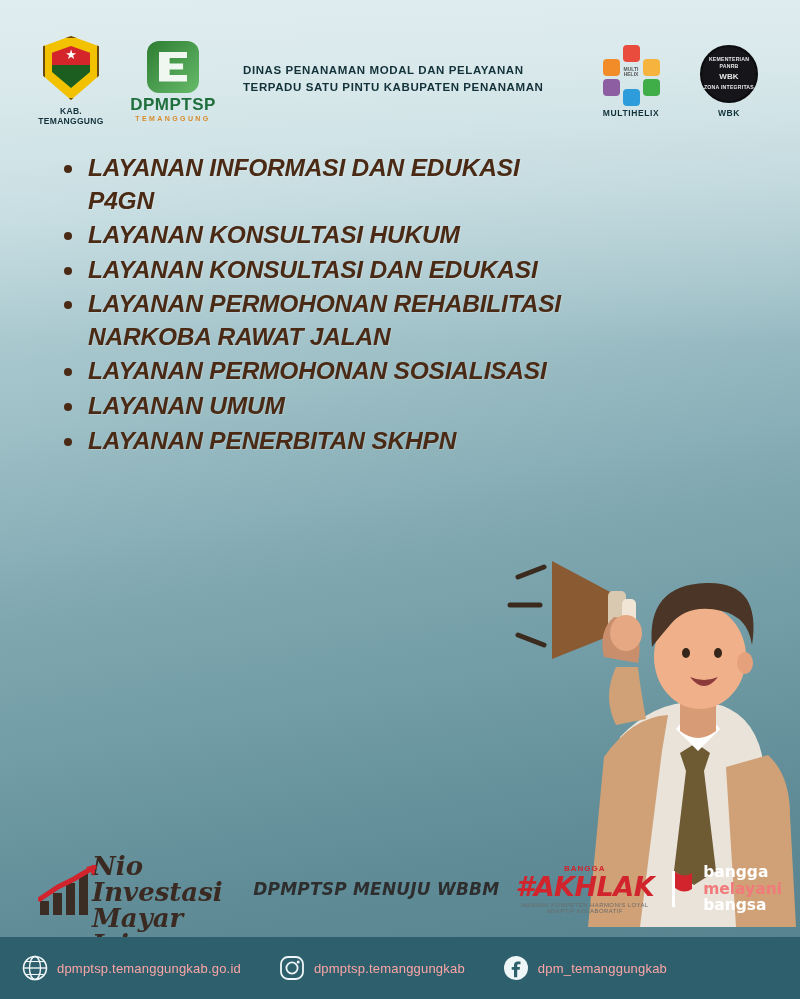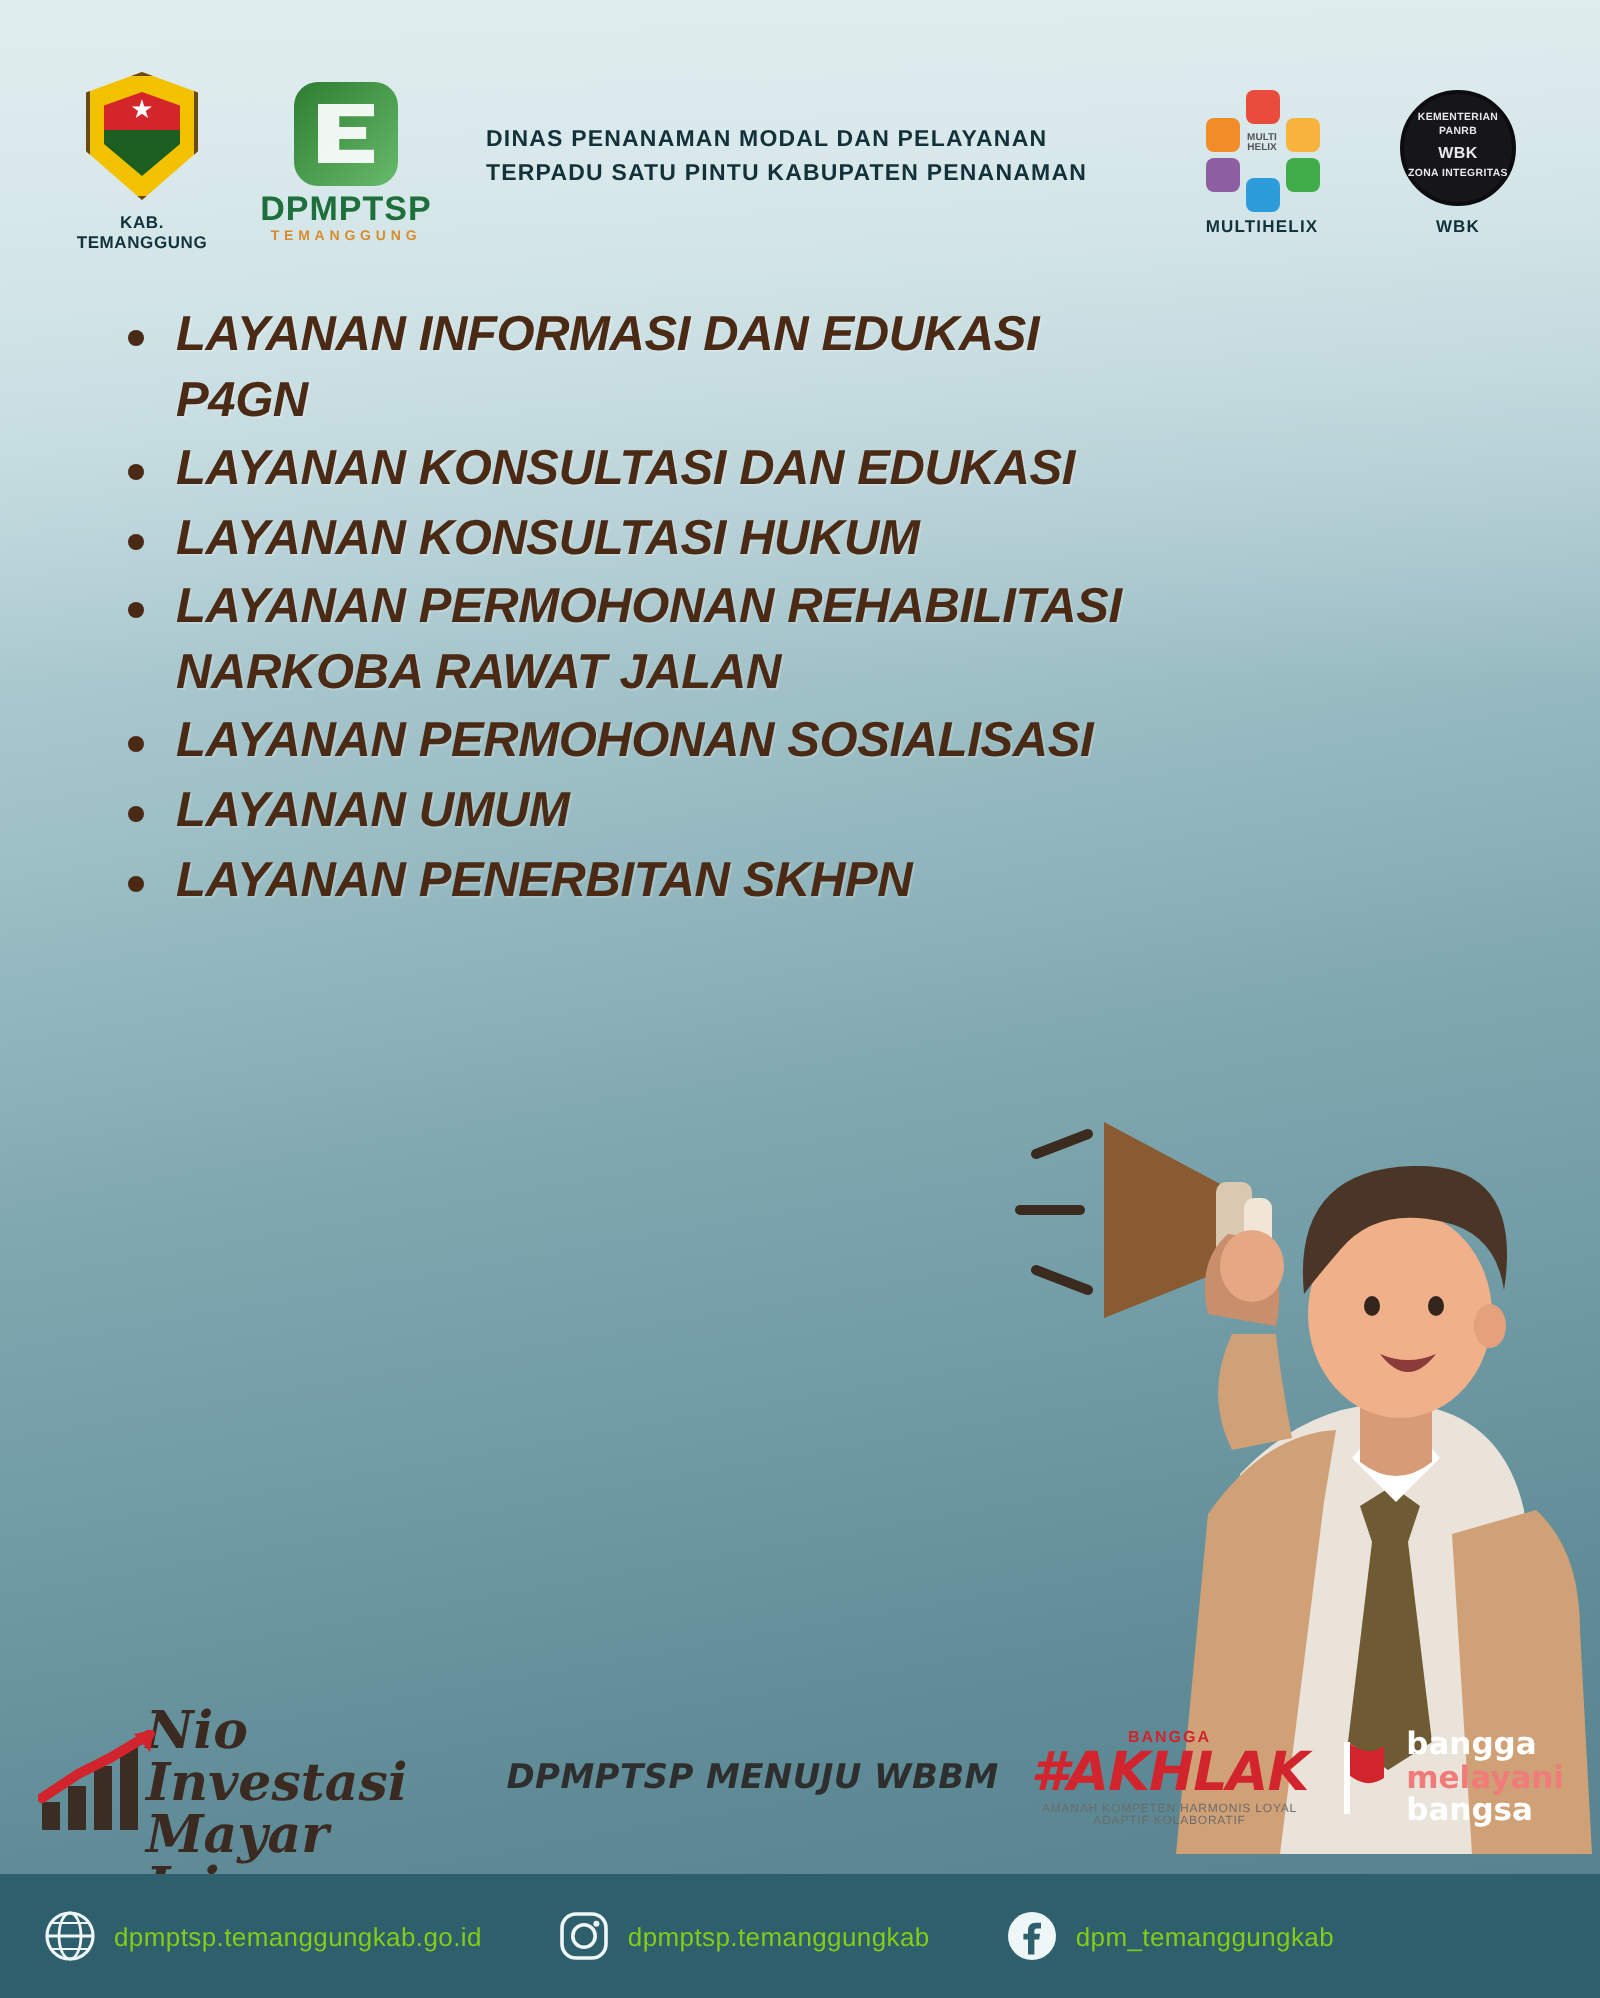--- a/index.html
+++ b/index.html
@@ -135,21 +135,21 @@
     background: #4a2a14;
   }
 
   
   .illus { position: absolute; right: 0; bottom: 72px; width: 300px; height: 420px; z-index: 4; }
 
   
   .brand-row {
     position: absolute; left: 0; right: 0; bottom: 62px; height: 96px;
     display: flex; align-items: center; z-index: 7;
-    padding: 0 18px 0 11px; gap: 16px;
+    padding: 0 18px 0 30px; gap: 16px;
   }
   .nio {
     position: relative; width: 260px; height: 72px;
   }
   .nio-text1 {
     font-family: "DejaVu Serif", serif;
     font-weight: bold; font-style: italic;
     font-size: 26px; color: #3a2a22; line-height: 1.0;
     margin-left: 62px;
   }
@@ -184,21 +184,21 @@
 
   
   .footer {
     position: absolute; left: 0; right: 0; bottom: 0; height: 62px;
     background: #2d5f6d;
     display: flex; align-items: center;
     padding: 0 22px; gap: 10px;
     z-index: 8;
   }
   .fitem { display: flex; align-items: center; gap: 9px; }
-  .fitem .ftxt { color: #84cc16; font-size: 13px; letter-spacing: .2px; }
+  .fitem .ftxt { color: #fca5a5; font-size: 13px; letter-spacing: .2px; }
   .ficon { width: 26px; height: 26px; flex: 0 0 26px; }
   .fsep { width: 18px; }
 </style>
 </head>
 <body>
 
 <div class="poster">
 
   <div class="header">
 
@@ -241,22 +241,22 @@
           <span>ZONA INTEGRITAS</span>
         </div>
         <div class="badge-label">WBK</div>
       </div>
     </div>
   </div>
 
 
   <ul class="service-list">
     <li>LAYANAN INFORMASI DAN EDUKASI P4GN</li>
+    <li>LAYANAN KONSULTASI HUKUM</li>
     <li>LAYANAN KONSULTASI DAN EDUKASI</li>
-    <li>LAYANAN KONSULTASI HUKUM</li>
     <li>LAYANAN PERMOHONAN REHABILITASI NARKOBA RAWAT JALAN</li>
     <li>LAYANAN PERMOHONAN SOSIALISASI</li>
     <li>LAYANAN UMUM</li>
     <li>LAYANAN PENERBITAN SKHPN</li>
   </ul>
 
   <svg class="illus" viewBox="0 0 300 420">
 
     <g stroke="#3b2a1e" stroke-width="5" stroke-linecap="round">
       <line x1="18" y1="70" x2="44" y2="60"></line>

